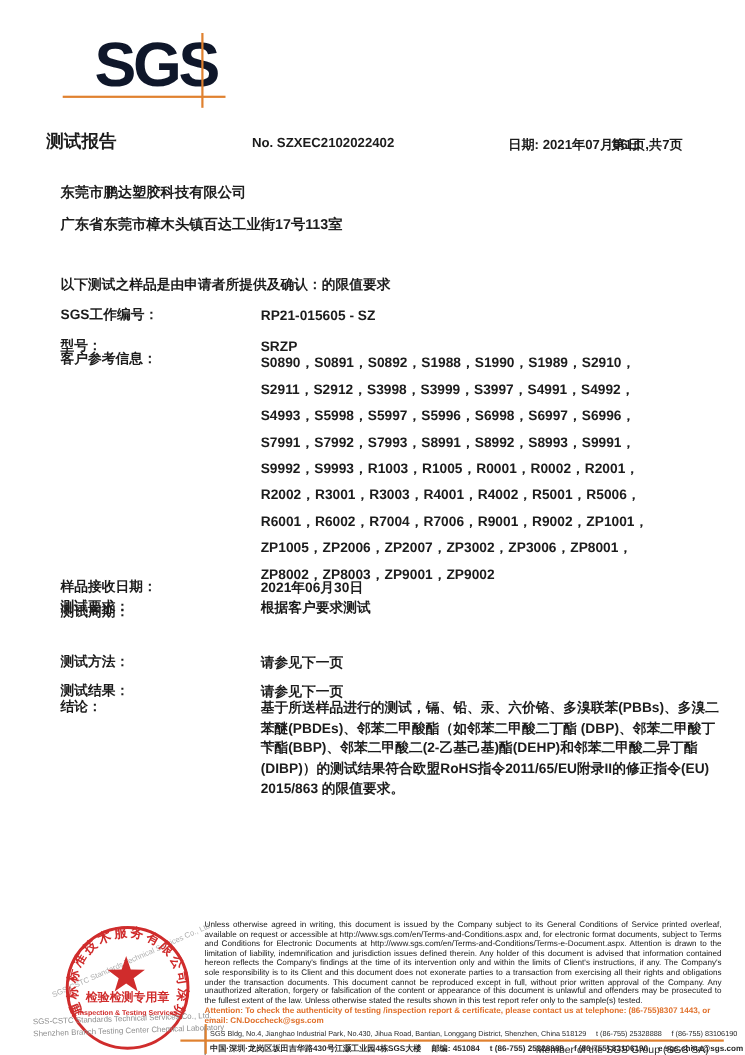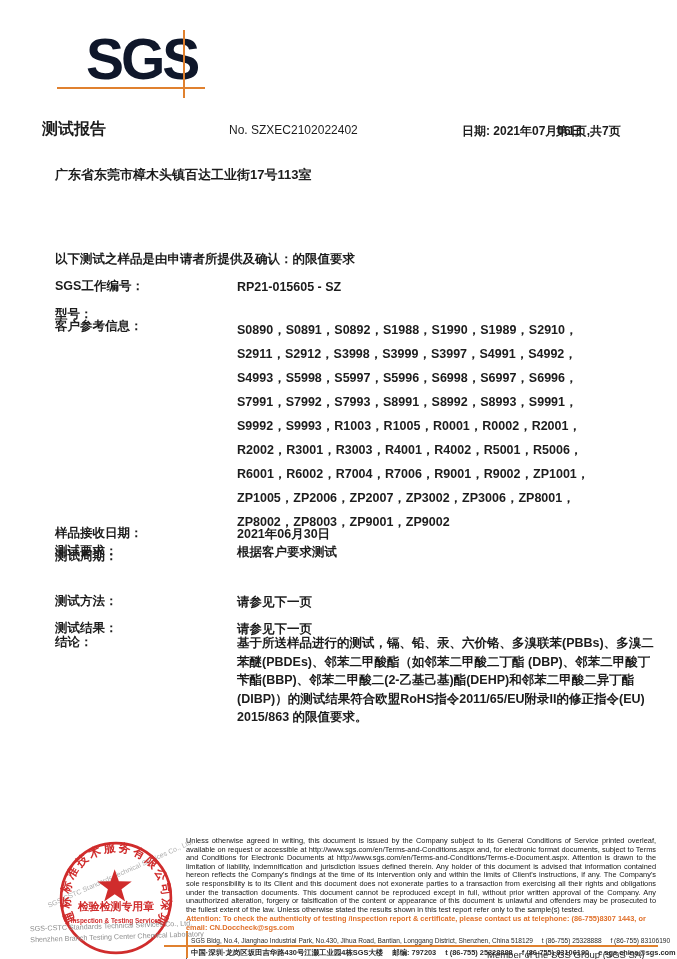--- a/index.html
+++ b/index.html
@@ -13,21 +13,21 @@
 
   
   .logo-text {
     left:86px; top:31px; font-size:57px; font-weight:700; line-height:1;
     color:#0f172a; letter-spacing:-3px;
   }
   .logo-hline { left:57px; top:87px; width:148px; height:2px; background:#e0812f; }
   .logo-vline { left:183px; top:30px; width:2px; height:68px; background:#e0812f; }
 
   .doc-title { left:42px; top:119px; font-size:16px; font-weight:700; }
-  .report-no { left:229px; top:123px; font-size:12px; font-weight:400; }
+  .report-no { left:229px; top:123px; font-size:12px; font-weight:700; }
   .report-date { left:418px; top:123px; font-size:12px; font-weight:700;margin-left:44px; }
   .page-info { left:556px; top:123px; font-size:12px; font-weight:700; }
 
   .applicant { left:55px; top:160px; font-size:13px; font-weight:700; line-height:29px; }
 
   .intro { left:55px; top:251px; font-size:12.5px; font-weight:700; }
 
   
   .row { position:absolute; left:55px; right:22px; font-size:12.5px; font-weight:700; }
   .row .lbl { position:absolute; left:0; top:0; }
@@ -68,32 +68,34 @@
 <div class="abs logo-text">SGS</div>
 <div class="abs logo-hline"></div>
 <div class="abs logo-vline"></div>
 
 <div class="abs doc-title">测试报告</div>
 <div class="abs report-no">No. SZXEC2102022402</div>
 <div class="abs report-date">日期: 2021年07月06日</div>
 <div class="abs page-info">第1页,共7页</div>
 
 <div class="abs applicant">
+  <div>东莞市鹏达塑胶科技有限公司</div>
   <div>广东省东莞市樟木头镇百达工业街17号113室</div>
 </div>
 
 <div class="abs intro">以下测试之样品是由申请者所提供及确认：的限值要求</div>
 
 <div class="row" style="top:278px">
   <div class="lbl">SGS工作编号：</div>
   <div class="val">RP21-015605 - SZ</div>
 </div>
 
 <div class="row" style="top:306px">
   <div class="lbl">型号：</div>
+  <div class="val">SRZP</div>
 </div>
 
 <div class="row" style="top:318px">
   <div class="lbl">客户参考信息：</div>
   <div class="val ref-lines">
     <div>S0890，S0891，S0892，S1988，S1990，S1989，S2910，</div>
     <div>S2911，S2912，S3998，S3999，S3997，S4991，S4992，</div>
     <div>S4993，S5998，S5997，S5996，S6998，S6997，S6996，</div>
     <div>S7991，S7992，S7993，S8991，S8992，S8993，S9991，</div>
     <div>S9992，S9993，R1003，R1005，R0001，R0002，R2001，</div>
@@ -138,21 +140,21 @@
   <div class="attention">Attention: To check the authenticity of testing /inspection report &amp; certificate, please contact us at telephone: (86-755)8307 1443, or email: CN.Doccheck@sgs.com</div>
   <div class="addr-block">
     <div class="addr-line">
       <span>SGS Bldg, No.4, Jianghao Industrial Park, No.430, Jihua Road, Bantian, Longgang District, Shenzhen, China 518129</span>
       <span>t (86-755) 25328888</span>
       <span>f (86-755) 83106190</span>
       
     </div>
     <div class="addr-line cn">
       <span>中国·深圳·龙岗区坂田吉华路430号江灏工业园4栋SGS大楼</span>
-      <span>邮编: 797203</span>
+      <span>邮编: 451084</span>
       <span>t (86-755) 25328888</span>
       <span>f (86-755) 83106190</span>
       <span>e sgs.china@sgs.com</span>
     </div>
   </div>
 </div>
 <div class="abs foot-hline"></div>
 <div class="abs foot-vline"></div>
 <div class="abs member">Member of the SGS Group (SGS SA)</div>
 

